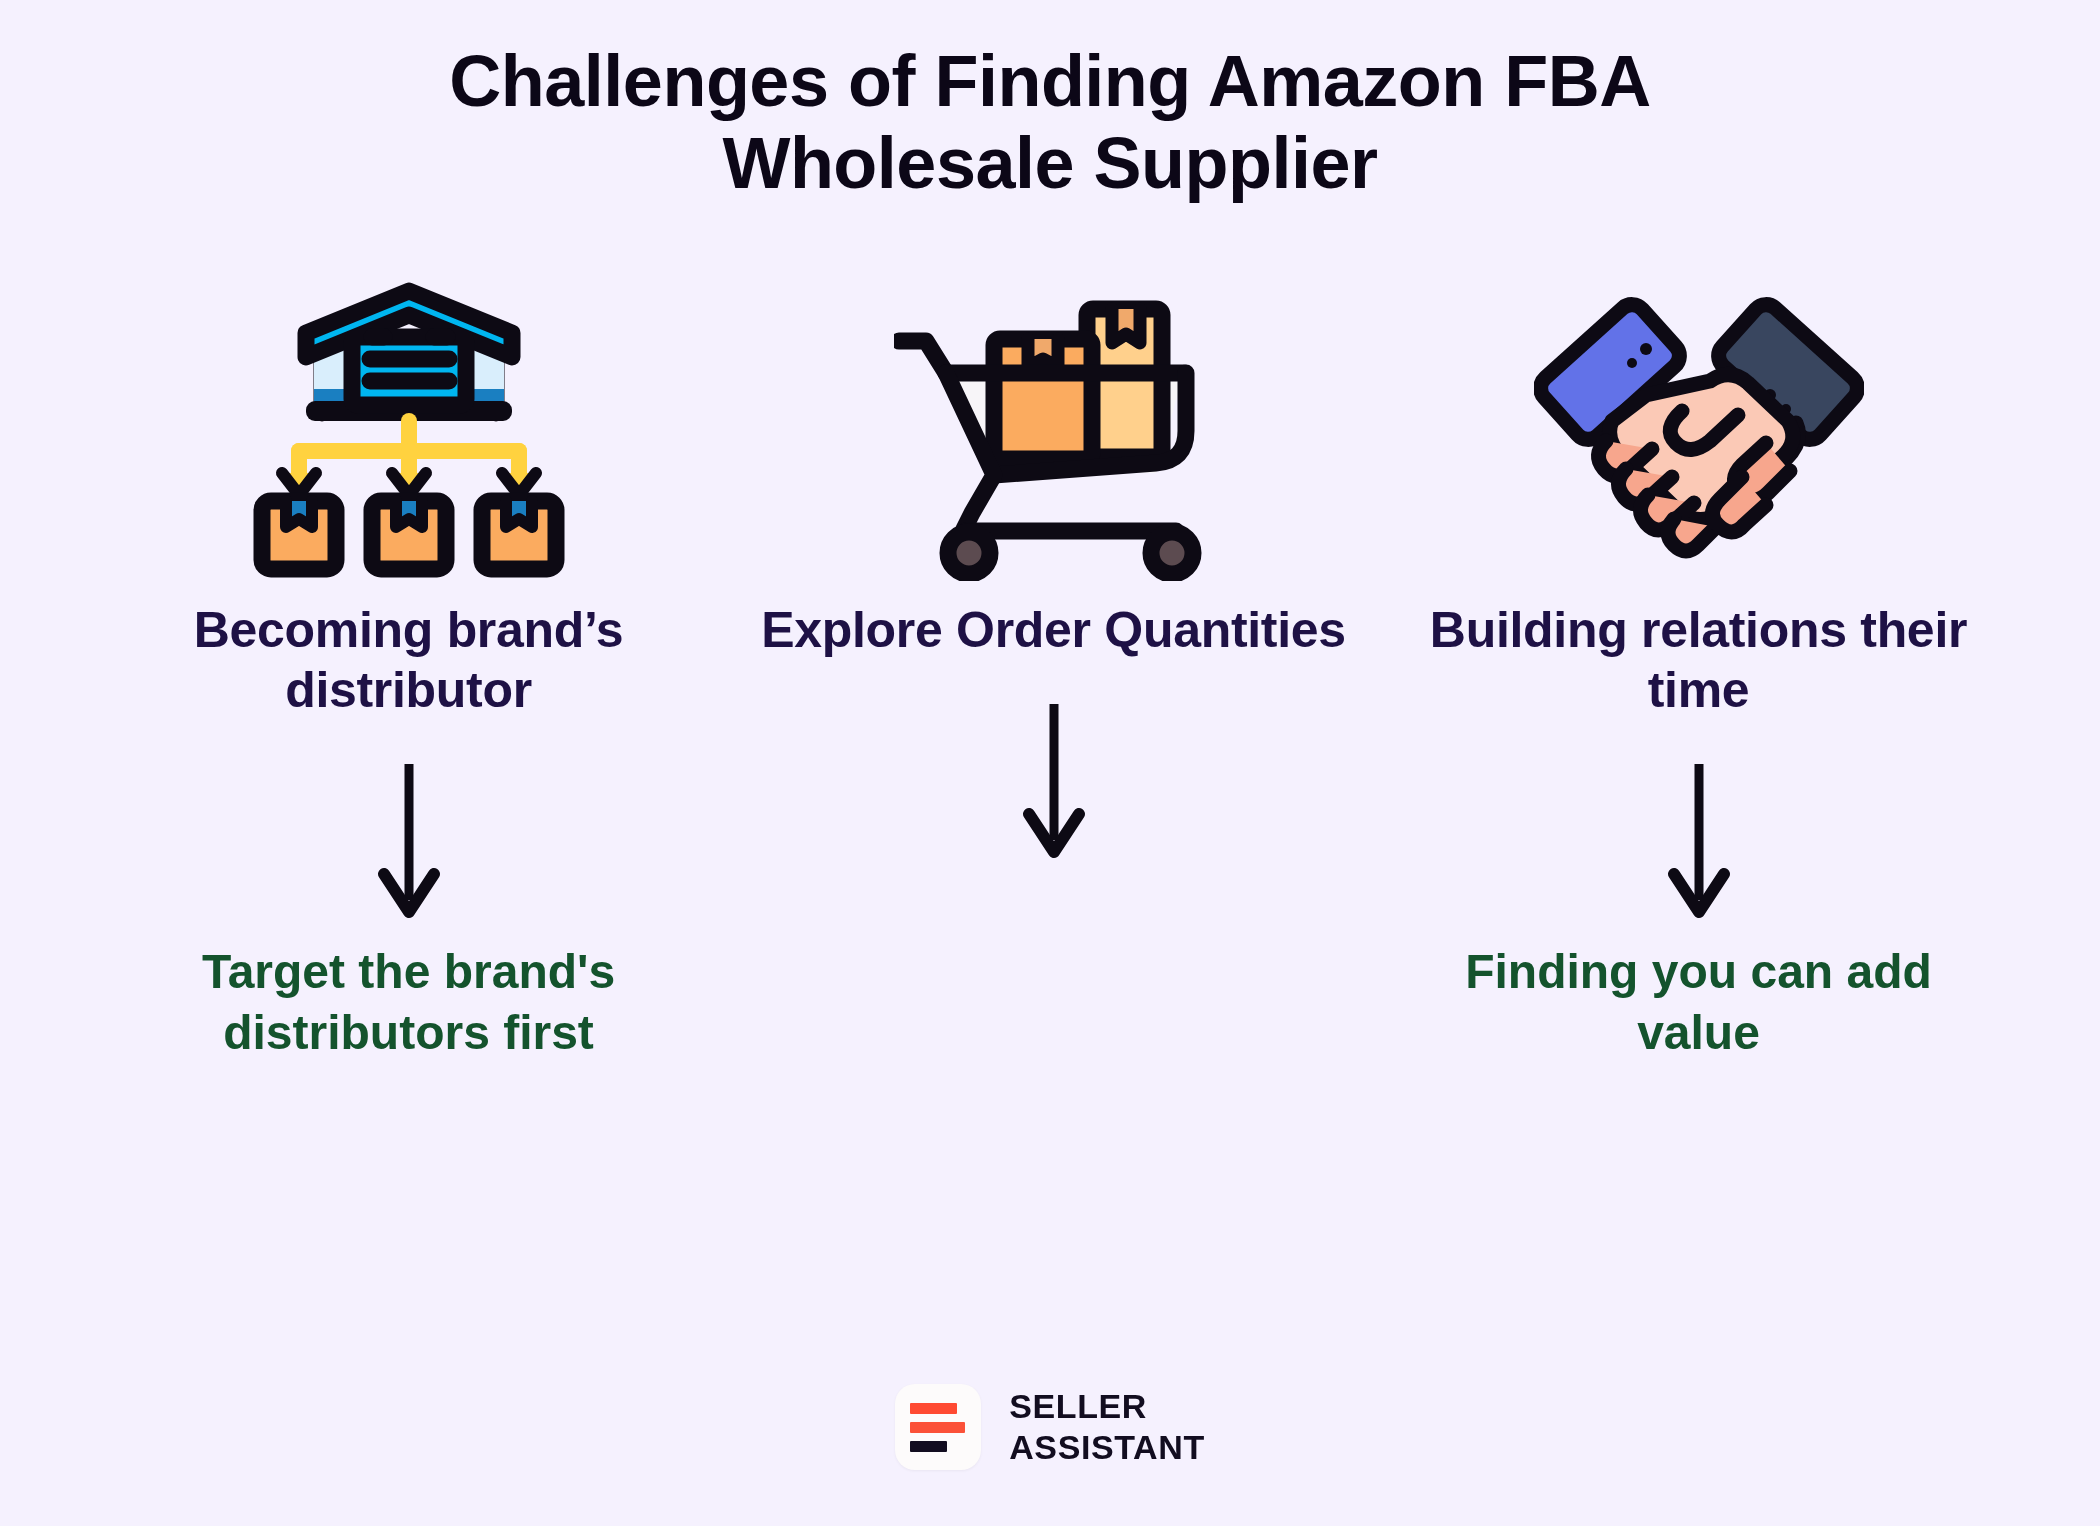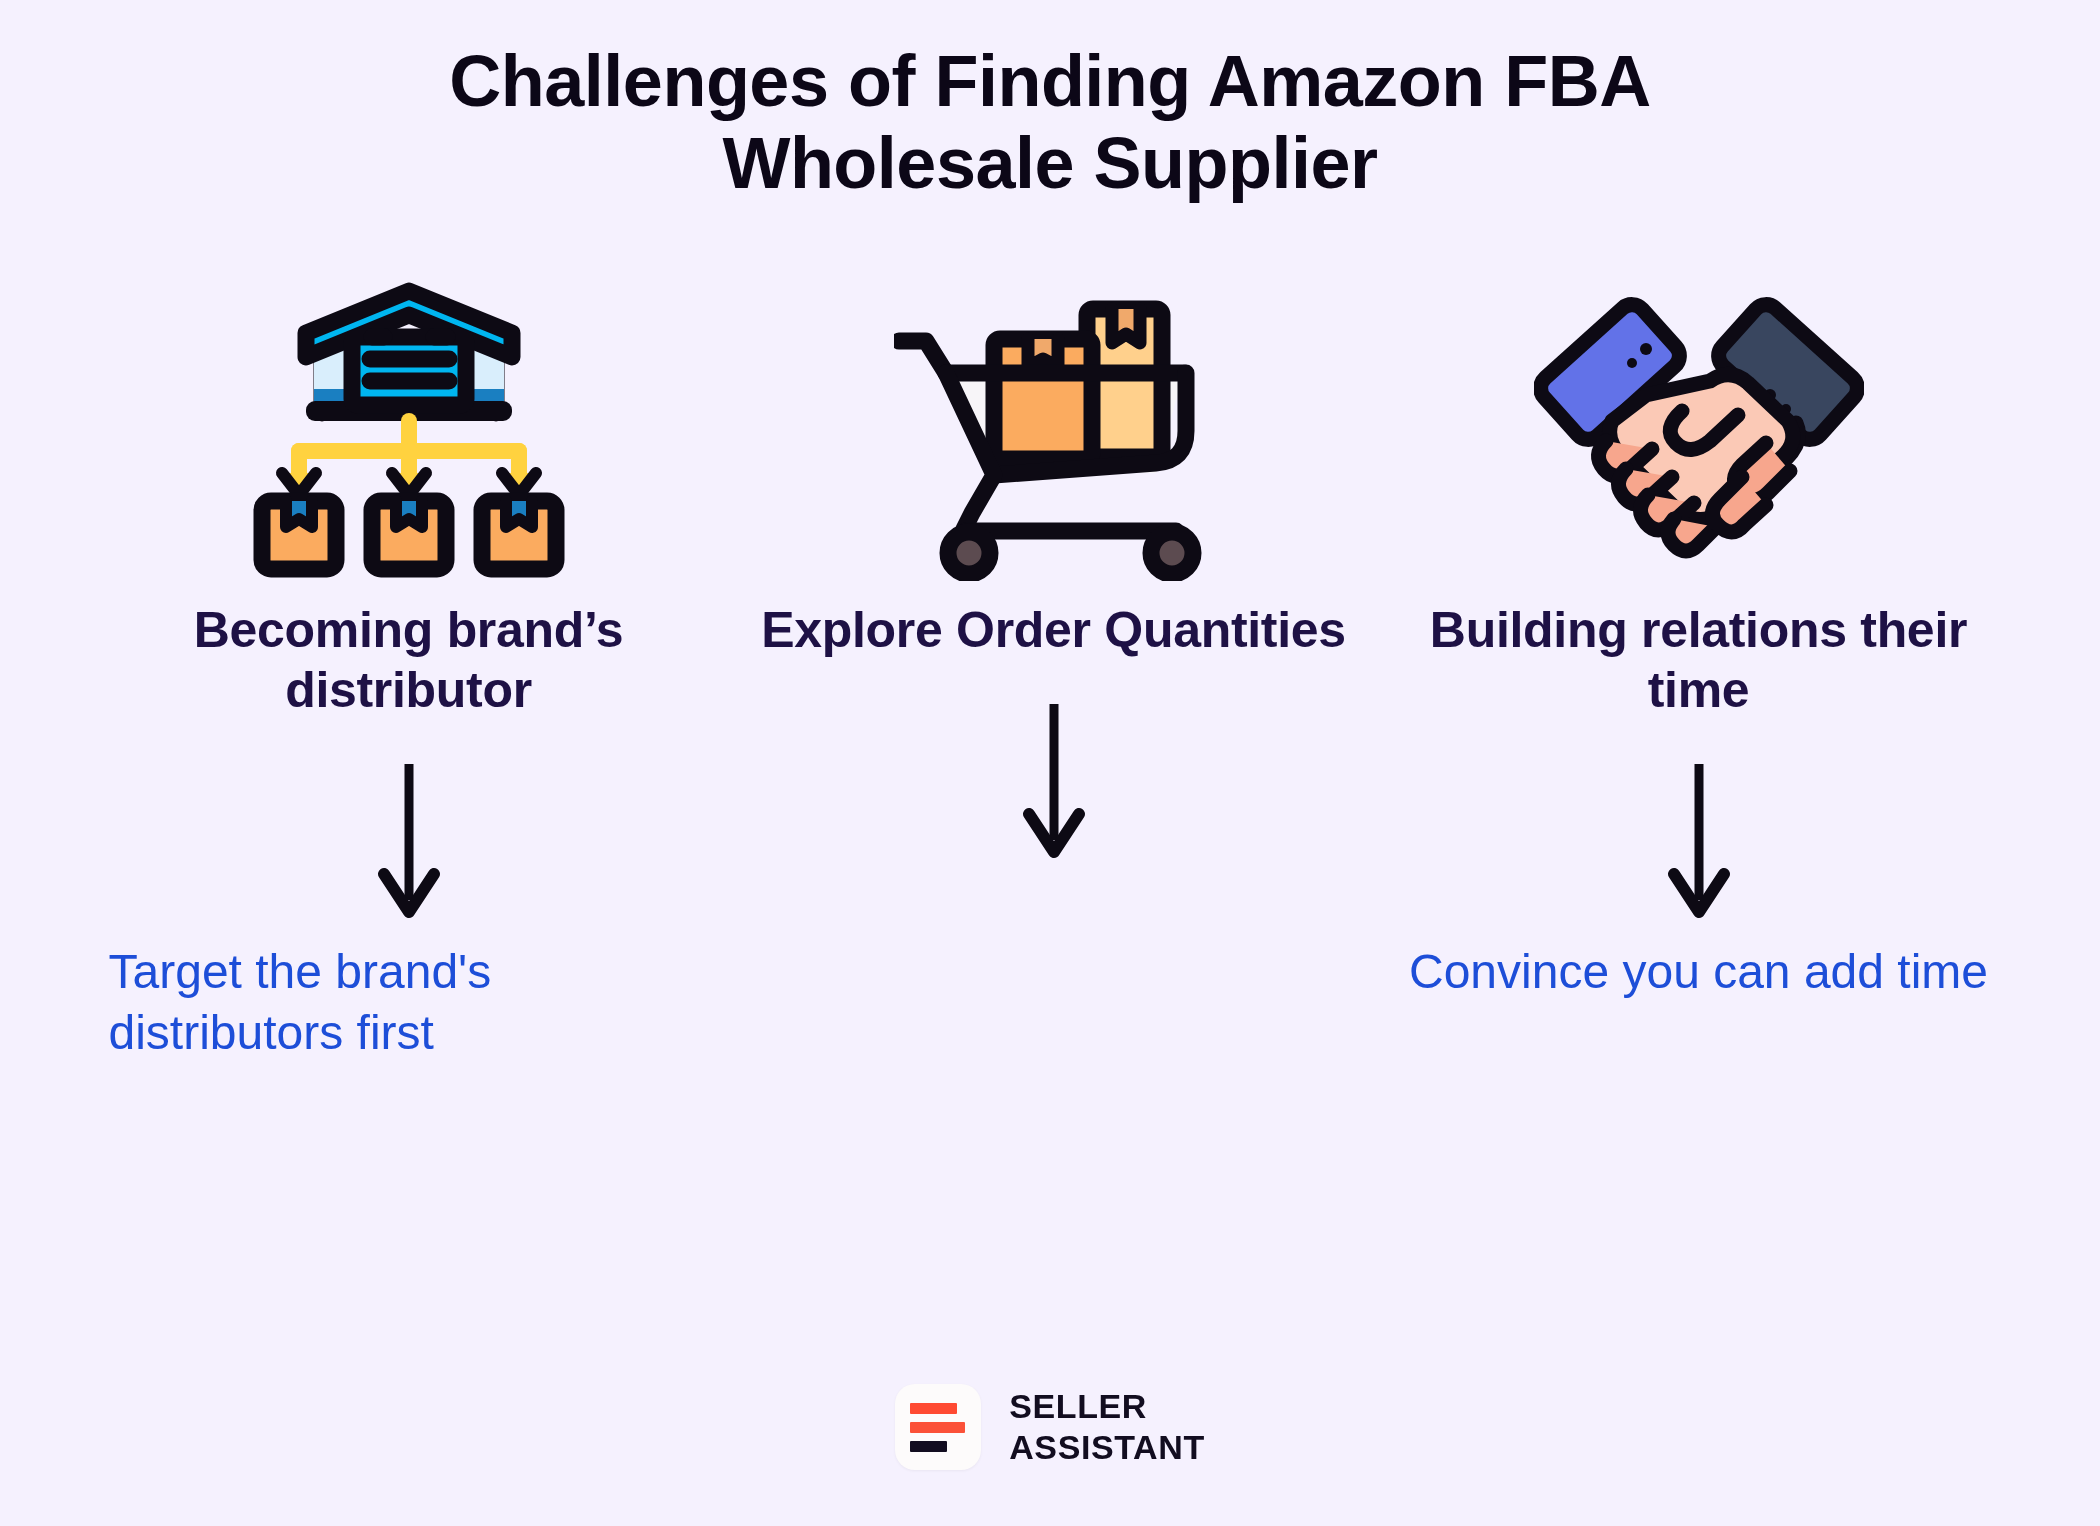--- a/index.html
+++ b/index.html
@@ -78,23 +78,23 @@
     height: 160px;
     display: flex;
     align-items: flex-start;
     justify-content: center;
   }
 
   .card-body {
     margin-top: 22px;
     font-size: 48px;
     line-height: 1.26;
-    font-weight: 400;
-    text-align: left;
-    color: #1d4ed8;
+    font-weight: 700;
+    text-align: center;
+    color: #14532d;
     max-width: 600px;
   }
 
   
   .footer {
     position: absolute;
     left: 0;
     right: 0;
     bottom: 56px;
     display: flex;
@@ -272,21 +272,21 @@
 
       <div class="card-heading">Building relations their time</div>
 
       <div class="arrow-wrap">
         <svg width="70" height="160" viewBox="0 0 70 160" aria-hidden="true">
           <path d="M35 4 L35 140" stroke="#0d0a14" stroke-width="9" stroke-linecap="butt" fill="none"></path>
           <path d="M10 114 L35 152 L60 114" stroke="#0d0a14" stroke-width="12" stroke-linecap="round" stroke-linejoin="round" fill="none"></path>
         </svg>
       </div>
 
-      <div class="card-body">Convince you can add time</div>
+      <div class="card-body">Finding you can add value</div>
     </div>
 
   </div>
 
   <div class="footer">
     <div class="logo">
       <div class="logo-mark">
         <span class="logo-bar b1"></span>
         <span class="logo-bar b2"></span>
         <span class="logo-bar b3"></span>

